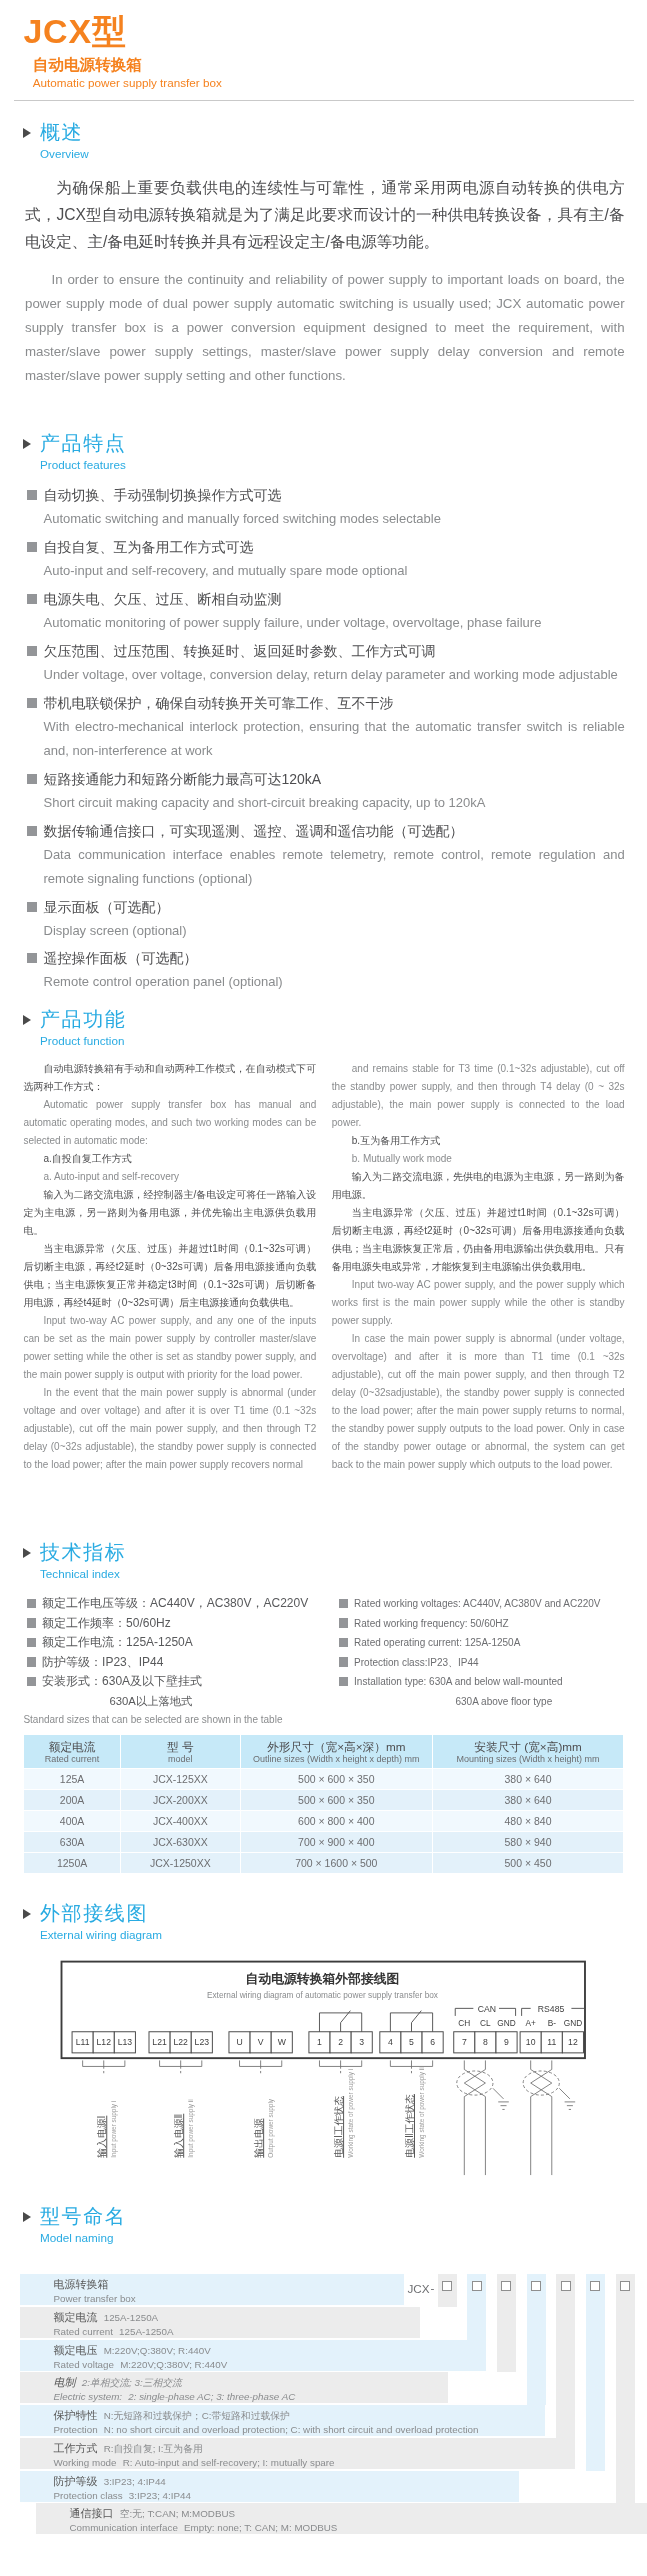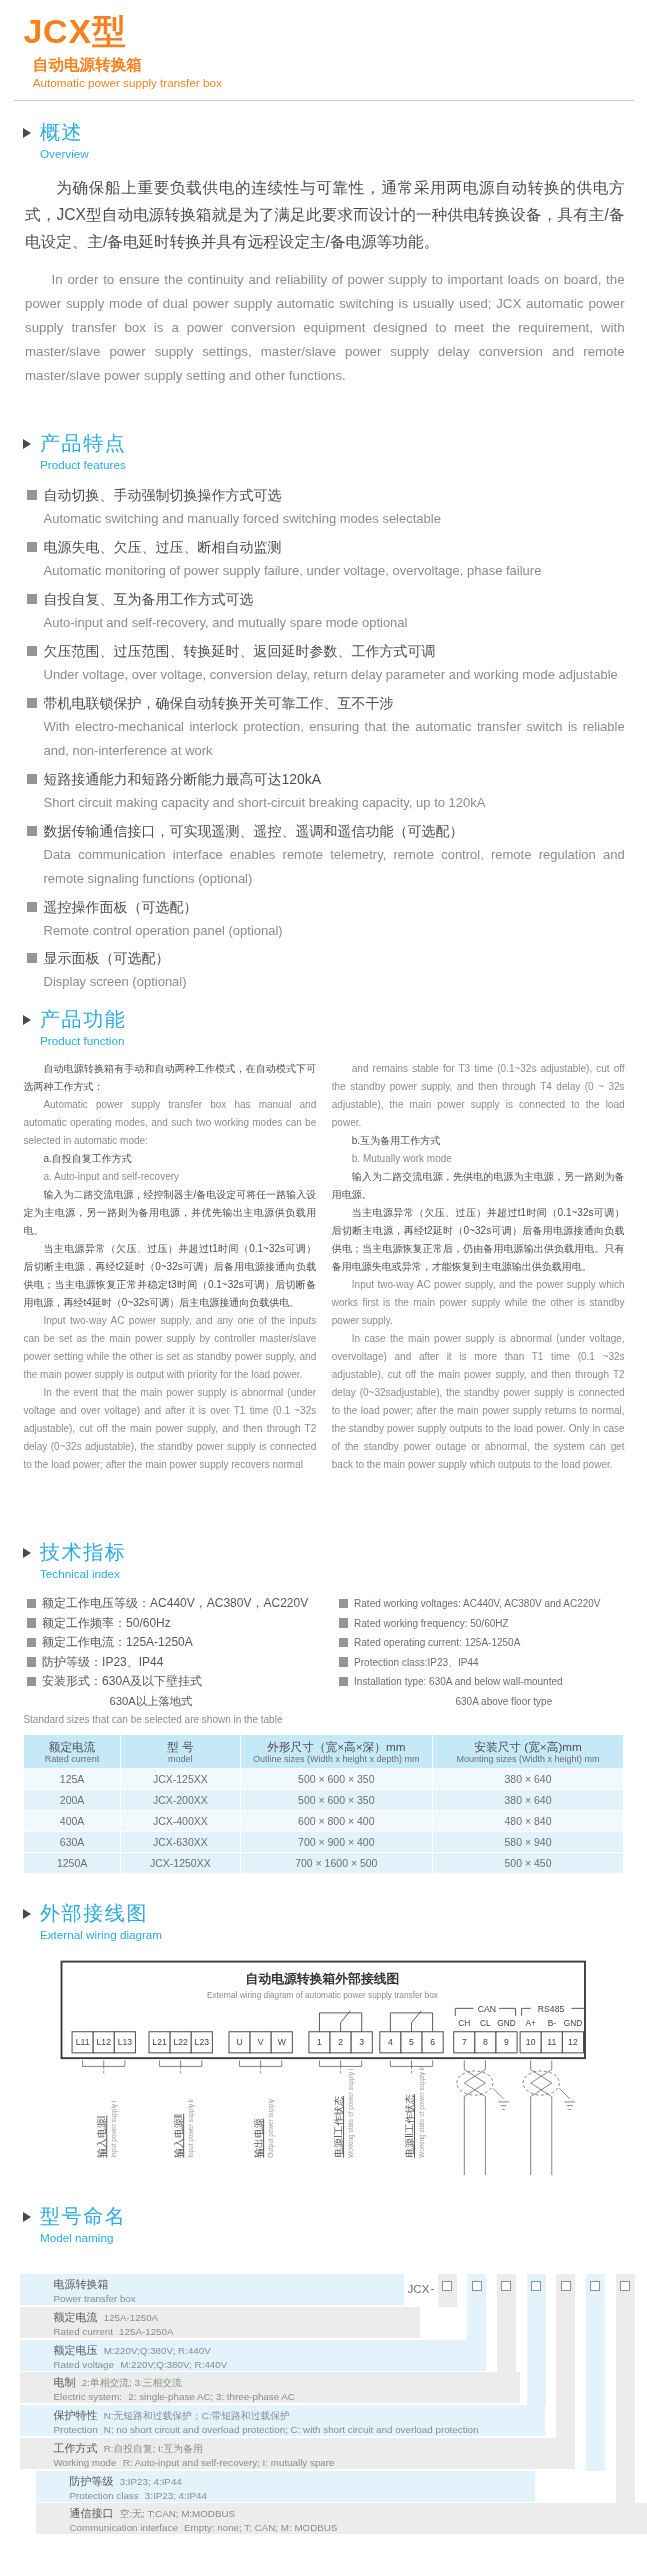--- a/index.html
+++ b/index.html
@@ -133,34 +133,34 @@
     <div class="feat-item">
       <div class="feat-zh">
           <span class="sq-bullet"></span>
           <span>自动切换、手动强制切换操作方式可选</span>
         </div>
       <div class="feat-en">Automatic switching and manually forced switching modes selectable</div>
     </div>
     <div class="feat-item">
       <div class="feat-zh">
           <span class="sq-bullet"></span>
+          <span>自投自复、互为备用工作方式可选</span>
+        </div>
+      <div class="feat-en">Auto-input and self-recovery, and mutually spare mode optional</div>
+    </div>
+    <div class="feat-item">
+      <div class="feat-zh">
+          <span class="sq-bullet"></span>
           <span>电源失电、欠压、过压、断相自动监测</span>
         </div>
       <div class="feat-en">Automatic monitoring of power supply failure, under voltage, overvoltage, phase failure</div>
     </div>
     <div class="feat-item">
       <div class="feat-zh">
           <span class="sq-bullet"></span>
-          <span>自投自复、互为备用工作方式可选</span>
-        </div>
-      <div class="feat-en">Auto-input and self-recovery, and mutually spare mode optional</div>
-    </div>
-    <div class="feat-item">
-      <div class="feat-zh">
-          <span class="sq-bullet"></span>
           <span>欠压范围、过压范围、转换延时、返回延时参数、工作方式可调</span>
         </div>
       <div class="feat-en">Under voltage, over voltage, conversion delay, return delay parameter and working mode adjustable</div>
     </div>
     <div class="feat-item">
       <div class="feat-zh">
           <span class="sq-bullet"></span>
           <span>带机电联锁保护，确保自动转换开关可靠工作、互不干涉</span>
         </div>
       <div class="feat-en">With electro-mechanical interlock protection, ensuring that the automatic transfer switch is reliable and, non-interference at work</div>
@@ -175,30 +175,30 @@
     <div class="feat-item">
       <div class="feat-zh">
           <span class="sq-bullet"></span>
           <span>数据传输通信接口，可实现遥测、遥控、遥调和遥信功能（可选配）</span>
         </div>
       <div class="feat-en">Data communication interface enables remote telemetry, remote control, remote regulation and remote signaling functions (optional)</div>
     </div>
     <div class="feat-item">
       <div class="feat-zh">
           <span class="sq-bullet"></span>
+          <span>显示面板（可选配）</span>
+        </div>
+      <div class="feat-en">Display screen (optional)</div>
+    </div>
+    <div class="feat-item">
+      <div class="feat-zh">
+          <span class="sq-bullet"></span>
           <span>遥控操作面板（可选配）</span>
         </div>
       <div class="feat-en">Remote control operation panel (optional)</div>
-    </div>
-    <div class="feat-item">
-      <div class="feat-zh">
-          <span class="sq-bullet"></span>
-          <span>显示面板（可选配）</span>
-        </div>
-      <div class="feat-en">Display screen (optional)</div>
     </div>
   </div>
 </div>
 
 <div class="sec-function">
   <div class="sec-head">
     <span class="tri"></span>
     <div>
       <div class="h-zh">产品功能</div>
       <div class="h-en">Product function</div>
@@ -509,33 +509,33 @@
       <div class="l2"><span>Power transfer box</span><span class="val"></span></div>
     </div>
     <div class="nrow bg-gray" style="top:33px;left:0;width:400px;">
       <div class="l1"><span>额定电流</span><span class="val">125A-1250A</span></div>
       <div class="l2"><span>Rated current</span><span class="val">125A-1250A</span></div>
     </div>
     <div class="nrow bg-blue" style="top:66px;left:0;width:466px;">
       <div class="l1"><span>额定电压</span><span class="val">M:220V;Q:380V; R:440V</span></div>
       <div class="l2"><span>Rated voltage</span><span class="val">M:220V;Q:380V; R:440V</span></div>
     </div>
-    <div class="nrow bg-gray" style="top:98px;left:0;width:500px;">
+    <div class="nrow bg-gray" style="top:98px;left:0;width:428px;font-style:italic;">
       <div class="l1"><span>电制</span><span class="val">2:单相交流; 3:三相交流</span></div>
       <div class="l2"><span>Electric system:</span><span class="val">2: single-phase AC; 3: three-phase AC</span></div>
     </div>
     <div class="nrow bg-blue" style="top:131px;left:0;width:525px;">
       <div class="l1"><span>保护特性</span><span class="val">N:无短路和过载保护；C:带短路和过载保护</span></div>
       <div class="l2"><span>Protection</span><span class="val">N: no short circuit and overload protection; C: with short circuit and overload protection</span></div>
     </div>
     <div class="nrow bg-gray" style="top:164px;left:0;width:555px;">
       <div class="l1"><span>工作方式</span><span class="val">R:自投自复; I:互为备用</span></div>
       <div class="l2"><span>Working mode</span><span class="val">R: Auto-input and self-recovery; I: mutually spare</span></div>
     </div>
-    <div class="nrow bg-blue" style="top:197px;left:16px;width:499px;">
+    <div class="nrow bg-blue" style="top:197px;left:0;width:499px;">
       <div class="l1"><span>防护等级</span><span class="val">3:IP23; 4:IP44</span></div>
       <div class="l2"><span>Protection class</span><span class="val">3:IP23; 4:IP44</span></div>
     </div>
     <div class="nrow bg-gray" style="top:229px;left:16px;width:614px;">
       <div class="l1"><span>通信接口</span><span class="val">空:无; T:CAN; M:MODBUS</span></div>
       <div class="l2"><span>Communication interface</span><span class="val">Empty: none; T: CAN; M: MODBUS</span></div>
     </div>
 
     <div class="njcx">JCX</div>
     <div class="ndash">-</div>

